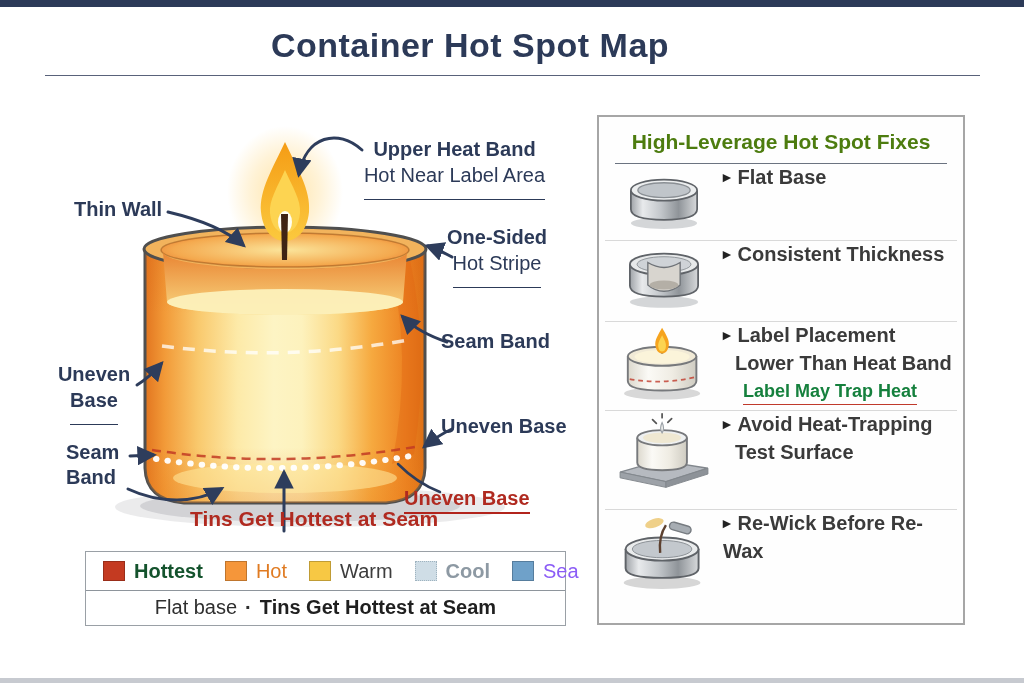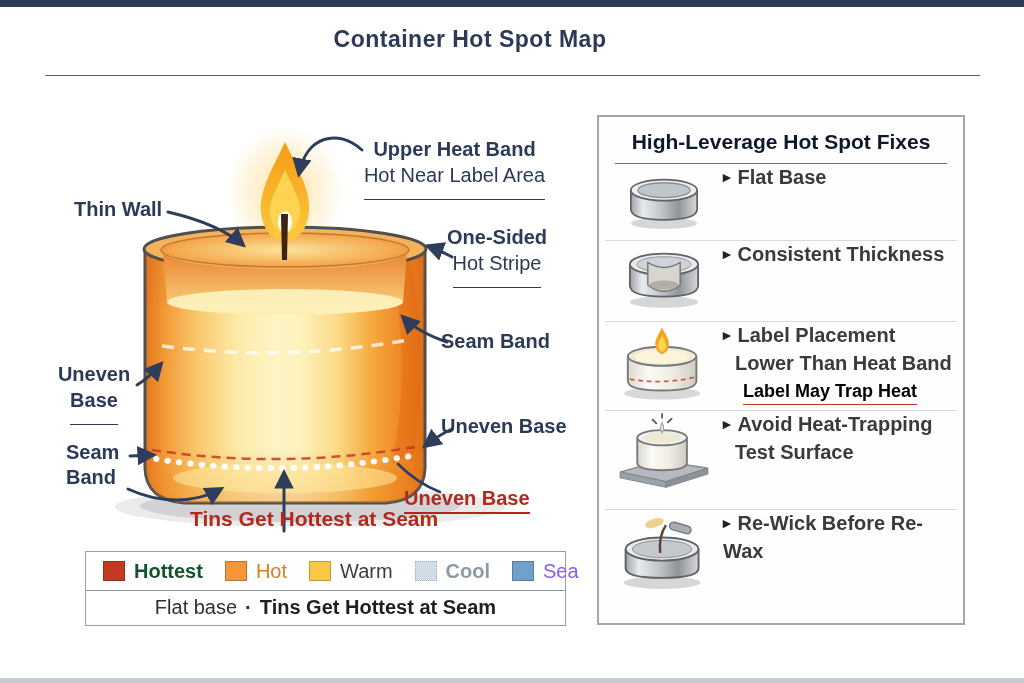--- a/index.html
+++ b/index.html
@@ -5,21 +5,21 @@
   html,body{margin:0;padding:0;background:#ffffff;}
   .canvas{
     position:relative;width:1024px;height:683px;overflow:hidden;background:#ffffff;
     font-family:"Liberation Sans", sans-serif;
   }
   .top-strip{position:absolute;left:0;top:0;width:1024px;height:7px;background:#2c3a58;}
   .bottom-strip{position:absolute;left:0;top:678px;width:1024px;height:5px;background:#c7cad0;}
 
   .page-title{
     position:absolute;left:0;top:26px;width:940px;text-align:center;
-    font-size:23px;font-weight:bold;color:#2c3a58;letter-spacing:.5px;
+    font-size:34px;font-weight:bold;color:#2c3a58;letter-spacing:.5px;
   }
   .title-rule{position:absolute;left:45px;top:75px;width:935px;height:0;border-top:1.5px solid #59627a;}
 
   
   .art{position:absolute;left:0;top:0;width:1024px;height:683px;pointer-events:none;}
 
   
   .lbl{position:absolute;color:#2c3a58;font-weight:bold;font-size:20px;line-height:26px;white-space:nowrap;}
   .lbl .sub{font-weight:normal;}
   .u-navy{display:inline-block;border-bottom:1.5px solid #2c3a58;padding-bottom:11px;}
@@ -52,37 +52,37 @@
   }
   .legend-row2 .sep{margin:0 8px;font-weight:bold;color:#2f2f2f;}
   .legend-row2 .bold-note{font-weight:bold;color:#1f1f1f;}
 
   
   .panel{
     position:absolute;left:597px;top:115px;width:368px;height:510px;
     border:2px solid #a6a6a6;background:#fefefe;box-sizing:border-box;
   }
   .panel-title{
-    text-align:center;padding-top:13px;font-size:21px;font-weight:bold;color:#0f172a;
+    text-align:center;padding-top:13px;font-size:21px;font-weight:bold;color:#4d7c0f;
   }
   .panel-rule{margin:9px 16px 0 16px;border-top:1.5px solid #6b7380;}
   .fix-row{display:flex;align-items:flex-start;margin:0 6px;}
   .fix-row + .fix-row{border-top:1px solid #d9d9d9;}
   .fix-row-1{height:76px;}
   .fix-row-2{height:80px;}
   .fix-row-3{height:88px;}
   .fix-row-4{height:98px;}
   .fix-row-5{height:100px;}
   .fix-icon{width:118px;display:flex;justify-content:center;flex:none;}
   .fix-icon svg{display:block;}
   .fix-text{font-size:20px;font-weight:600;color:#3a3a3a;line-height:27px;}
   .bullet{font-size:15px;margin-right:7px;color:#222;position:relative;top:-2px;}
   .fix-line2{margin-left:12px;}
   .fix-warning{
-    margin-left:20px;font-size:18px;font-weight:bold;color:#000000;
+    margin-left:20px;font-size:18px;font-weight:bold;color:#15803d;
     border-bottom:1.5px solid #c0392b;display:inline-block;padding-bottom:1px;line-height:24px;
   }
 </style>
 </head>
 <body>
 
 <div class="canvas">
   <div class="top-strip"></div>
   <div class="bottom-strip"></div>
 

